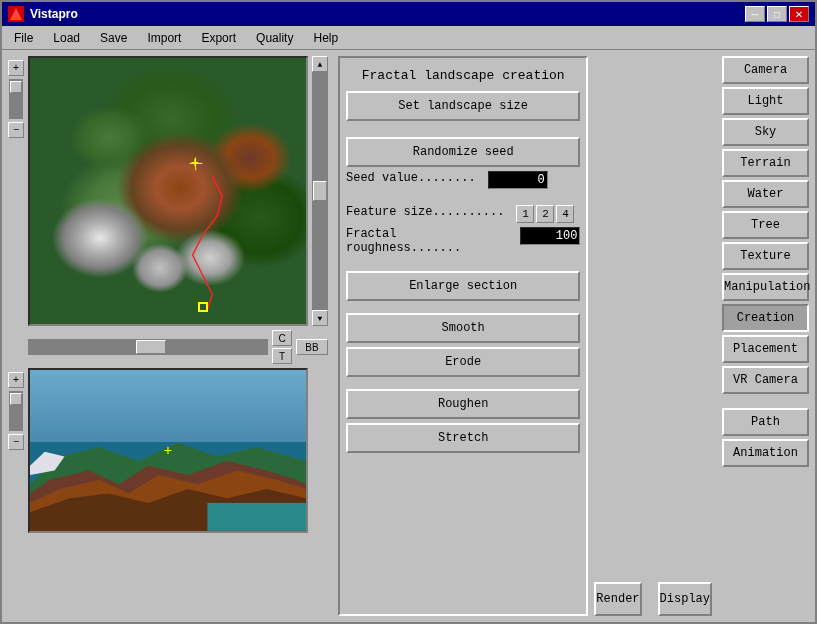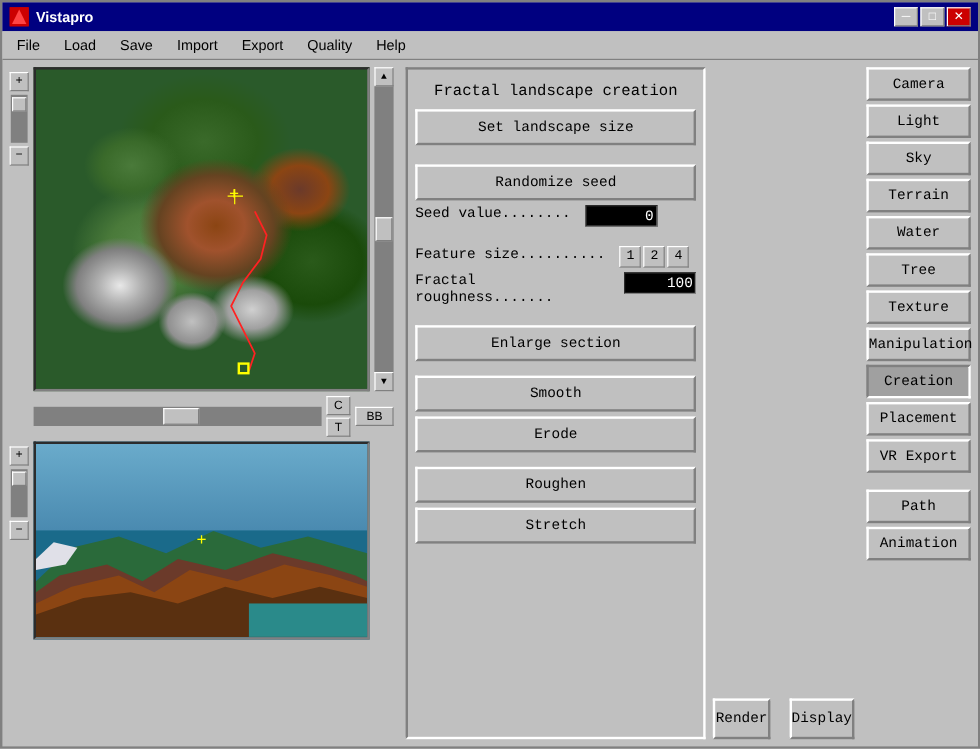--- a/index.html
+++ b/index.html
@@ -603,20 +603,20 @@
       <button class="right-btn">Camera</button>
       <button class="right-btn">Light</button>
       <button class="right-btn">Sky</button>
       <button class="right-btn">Terrain</button>
       <button class="right-btn">Water</button>
       <button class="right-btn">Tree</button>
       <button class="right-btn">Texture</button>
       <button class="right-btn">Manipulation</button>
       <button class="right-btn active">Creation</button>
       <button class="right-btn">Placement</button>
-      <button class="right-btn">VR Export</button>
+      <button class="right-btn">VR Camera</button>
       <div class="spacer"></div>
       <button class="right-btn">Path</button>
       <button class="right-btn">Animation</button>
     </div>
 
   </div>
 </div>
 
 </body></html>

